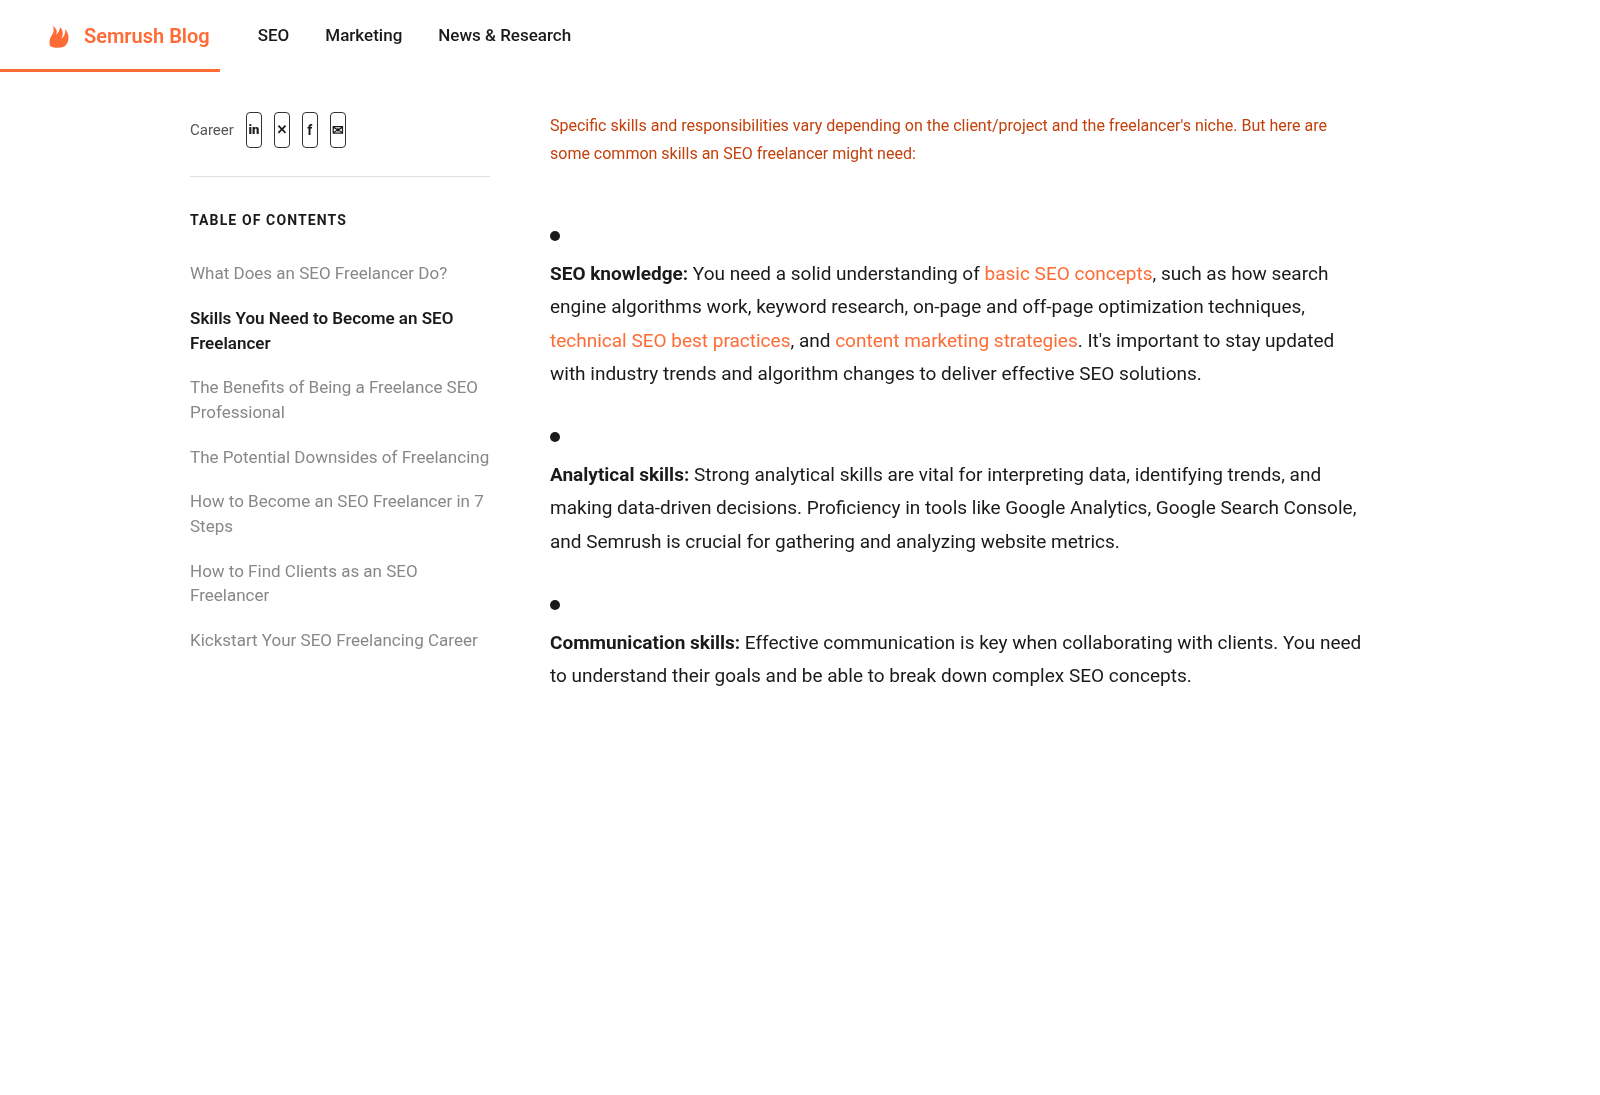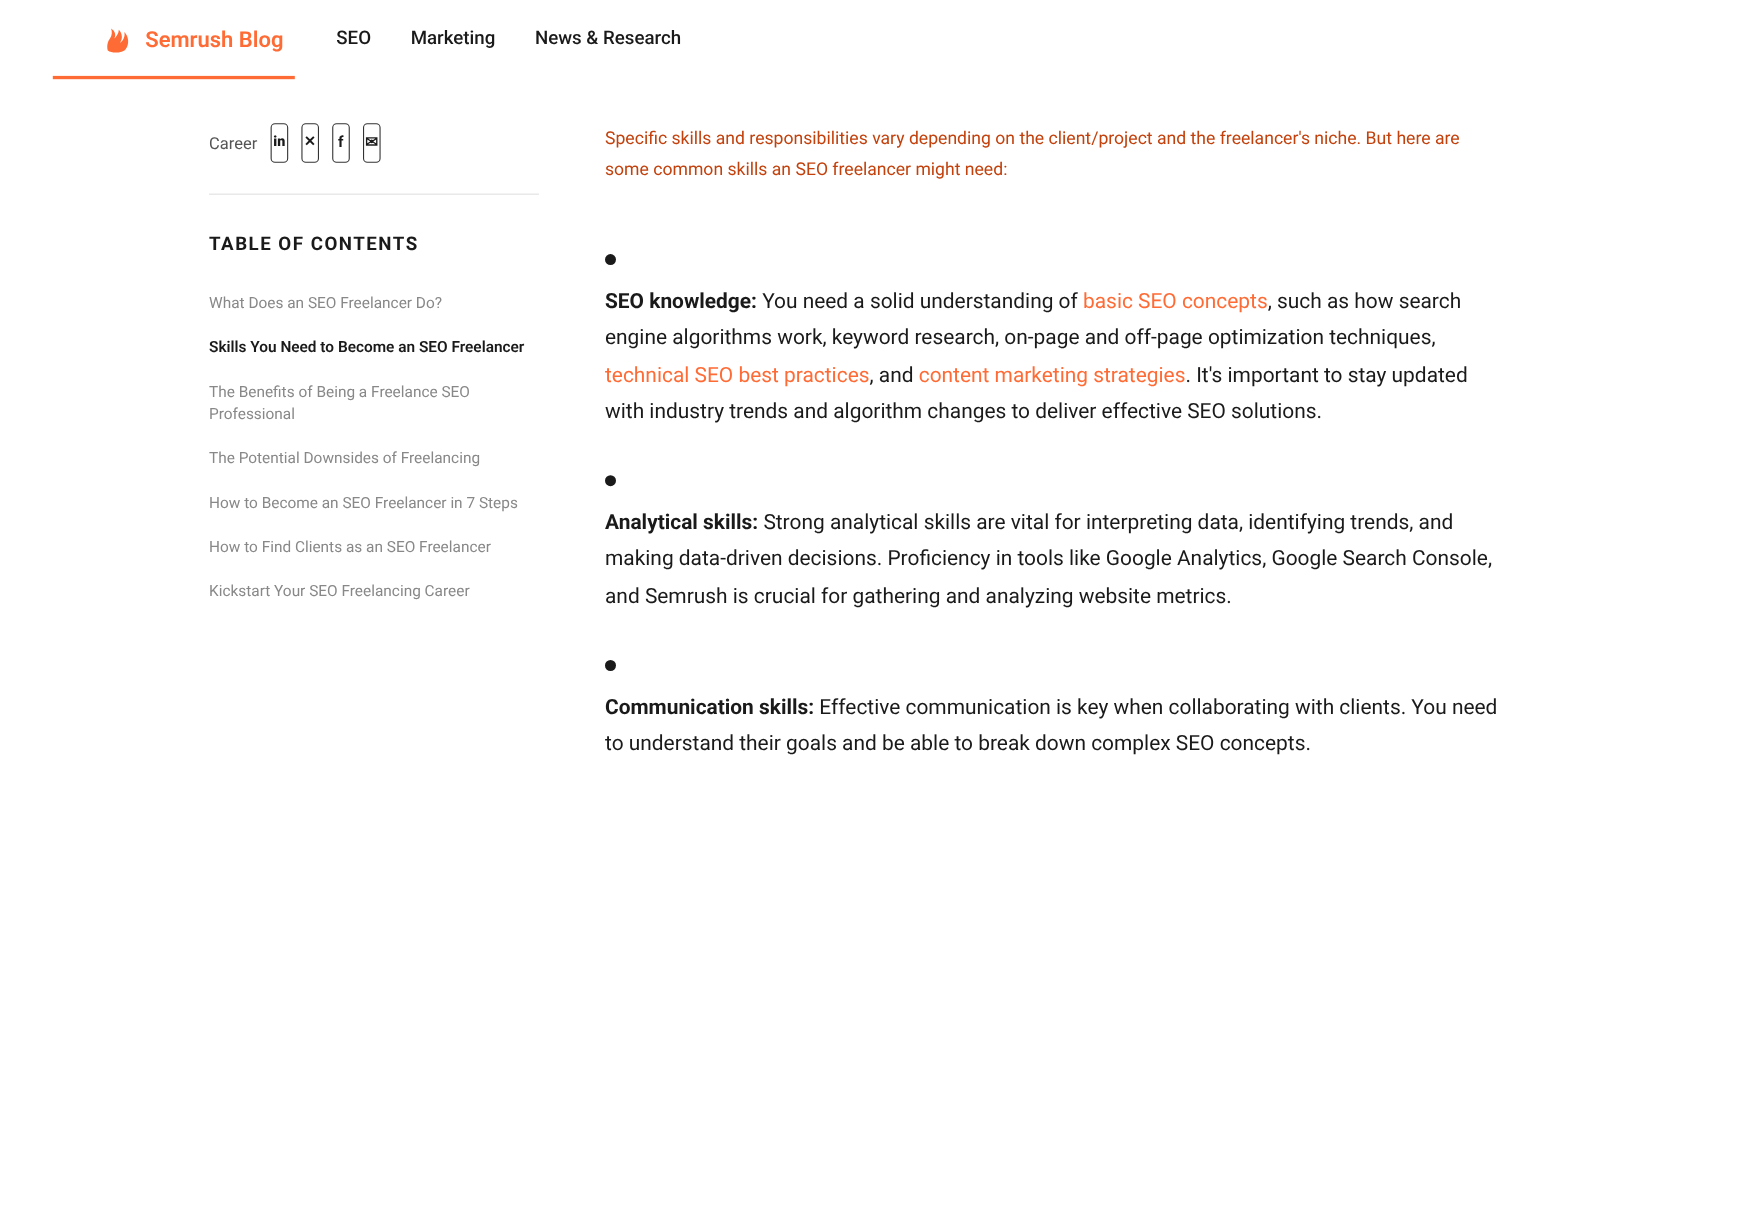--- a/index.html
+++ b/index.html
@@ -17,21 +17,20 @@
     }
 
     
     .header {
       display: flex;
       align-items: center;
       padding: 0 40px;
       height: 72px;
       border-bottom: none;
       position: relative;
-      margin-left: 48px;
     }
 
     .header::after {
       content: '';
       position: absolute;
       bottom: 0;
       left: 0;
       width: 220px;
       height: 3px;
       background: #ff6b35;
@@ -111,38 +110,38 @@
       display: flex;
       align-items: center;
       justify-content: center;
       cursor: pointer;
       font-size: 14px;
       font-weight: 700;
       color: #1a1a1a;
     }
 
     .toc-title {
-      font-size: 17px;
+      font-size: 14px;
       font-weight: 700;
       letter-spacing: 0.08em;
       color: #1a1a1a;
       text-transform: uppercase;
       margin-bottom: 20px;
     }
 
     .toc-list {
       list-style: none;
       display: flex;
       flex-direction: column;
       gap: 0;
     }
 
     .toc-item {
       padding: 10px 0;
-      font-size: 14px;
+      font-size: 17px;
       color: #888;
       cursor: pointer;
       line-height: 1.45;
     }
 
     .toc-item.active {
       color: #1a1a1a;
       font-weight: 600;
     }
 

